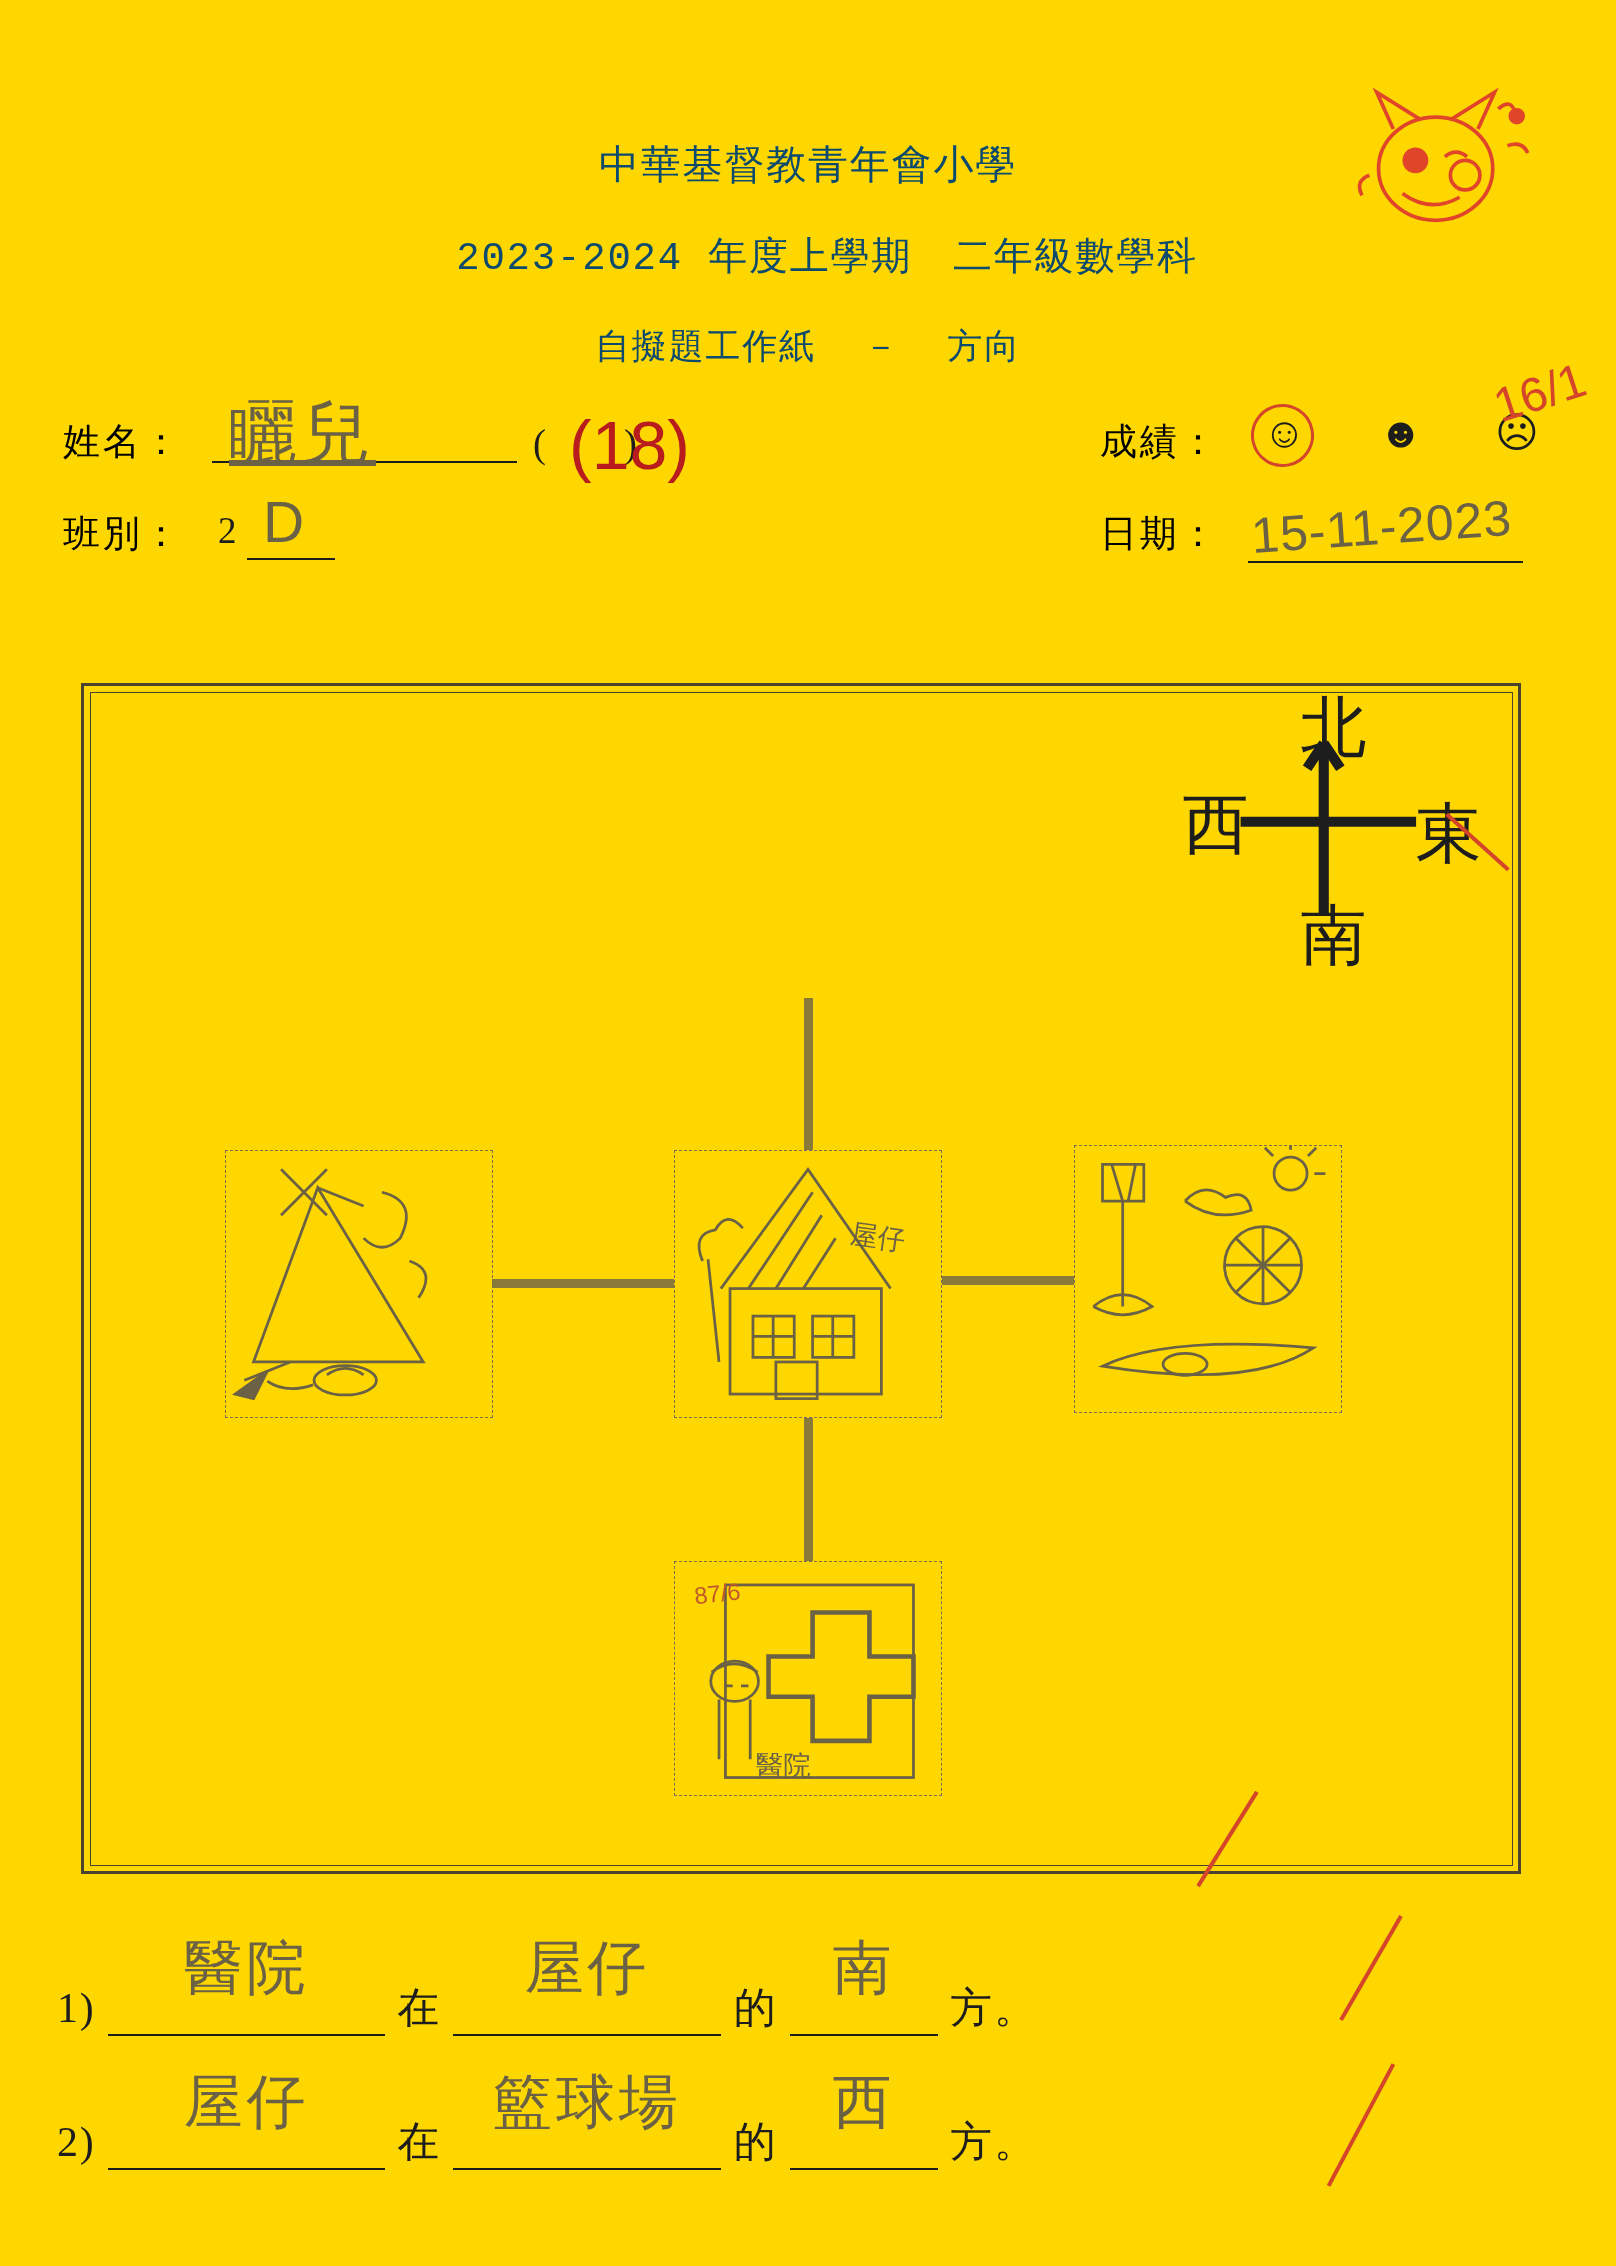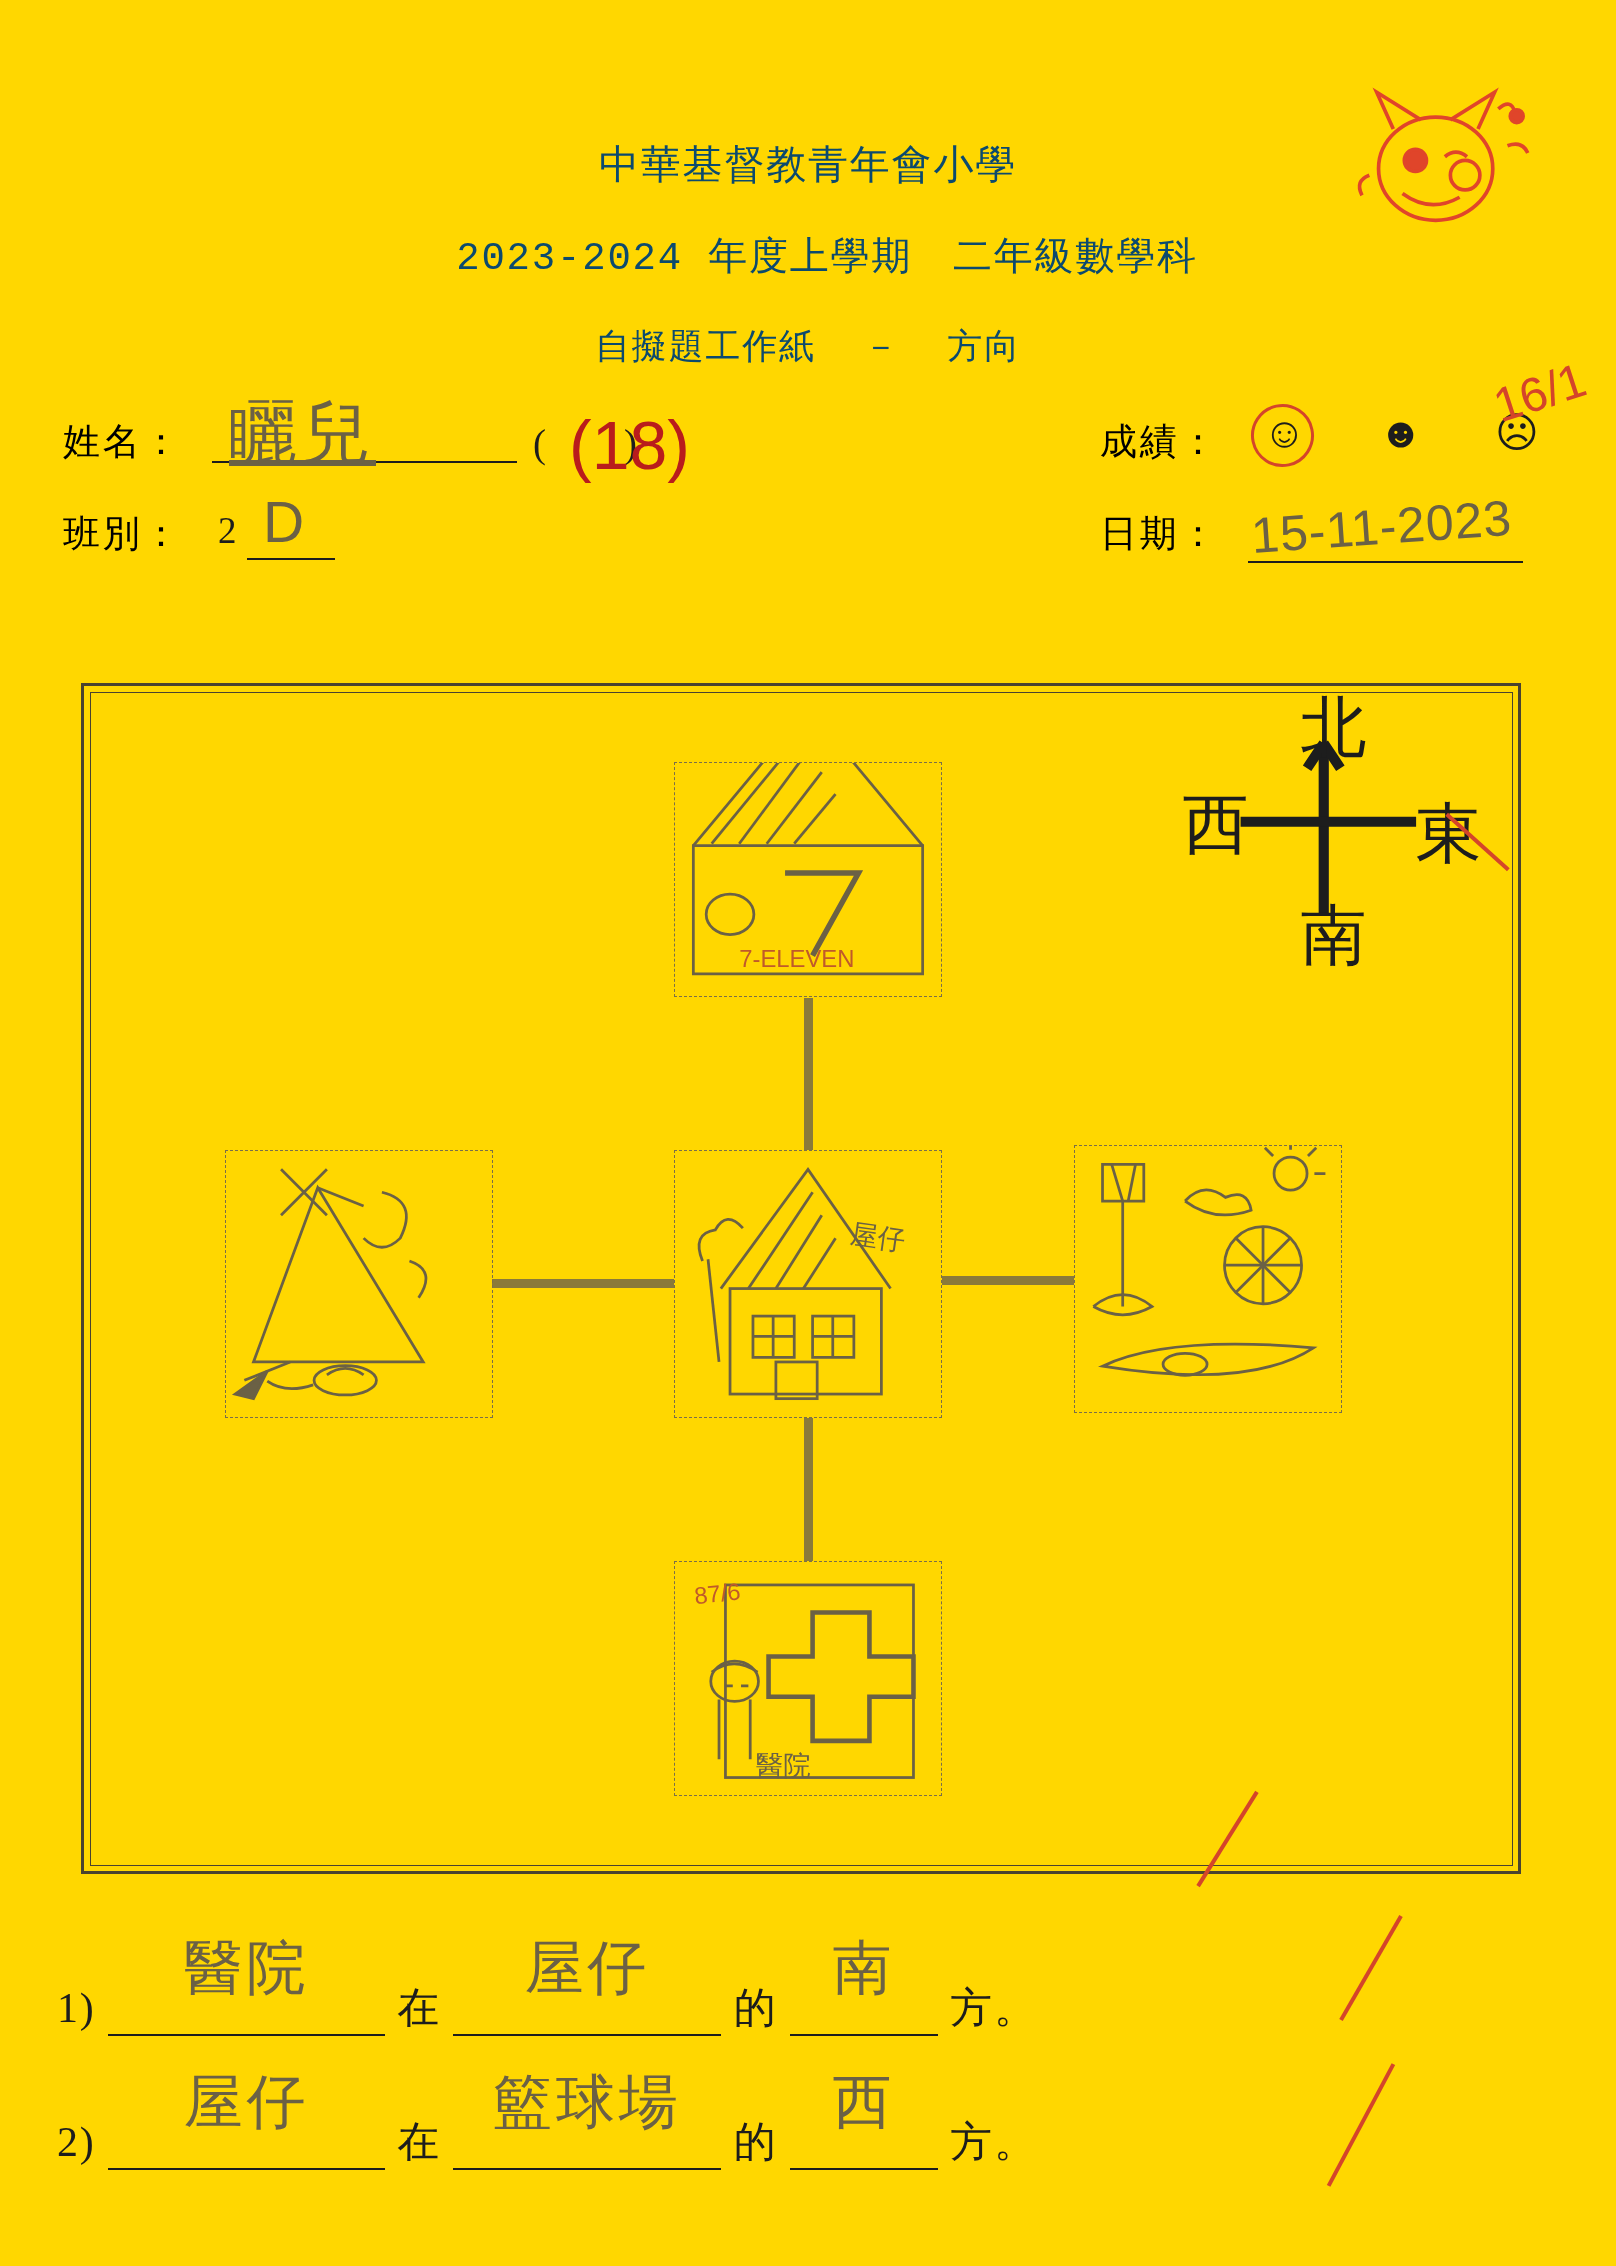--- a/index.html
+++ b/index.html
@@ -202,35 +202,20 @@
 
 
   <div class="mapbox">
     <div class="mapbox-inner">
 
       <div class="connector conn-v-top"></div>
       <div class="connector conn-v-bot"></div>
       <div class="connector conn-h-left"></div>
       <div class="connector conn-h-right"></div>
 
-      <div class="cell c-north">
-        <svg class="sketch" viewBox="0 0 290 255">
-          <g stroke="#6b6145" stroke-width="3" fill="none">
-            <path d="M20 90 L145 -60 L270 90"></path>
-            <path d="M40 88 L145 -40"></path>
-            <path d="M70 88 L150 -20"></path>
-            <path d="M100 88 L160 10"></path>
-            <path d="M130 88 L175 34"></path>
-            <path d="M20 90 L20 230 L270 230 L270 90 Z"></path>
-            <path d="M120 120 L200 120 L150 210" stroke-width="6"></path>
-            <ellipse cx="60" cy="165" rx="26" ry="22"></ellipse>
-          </g>
-          <text x="70" y="222" font-size="26" fill="#c05a2a" font-family="Liberation Sans, sans-serif">7-ELEVEN</text>
-        </svg>
-      </div>
 
       <div class="cell c-west">
         <svg class="sketch" viewBox="0 0 290 290">
           <g stroke="#6b6145" stroke-width="3" fill="none">
             <path d="M100 40 L30 230 L215 230 Z"></path>
             <path d="M100 40 L150 60"></path>
             <path d="M60 70 L110 20 M60 20 L110 70"></path>
             <path d="M170 45 q40 10 20 50 q-20 20 -40 0"></path>
             <path d="M200 120 q30 10 10 40"></path>
             <path d="M20 250 L70 230"></path>

